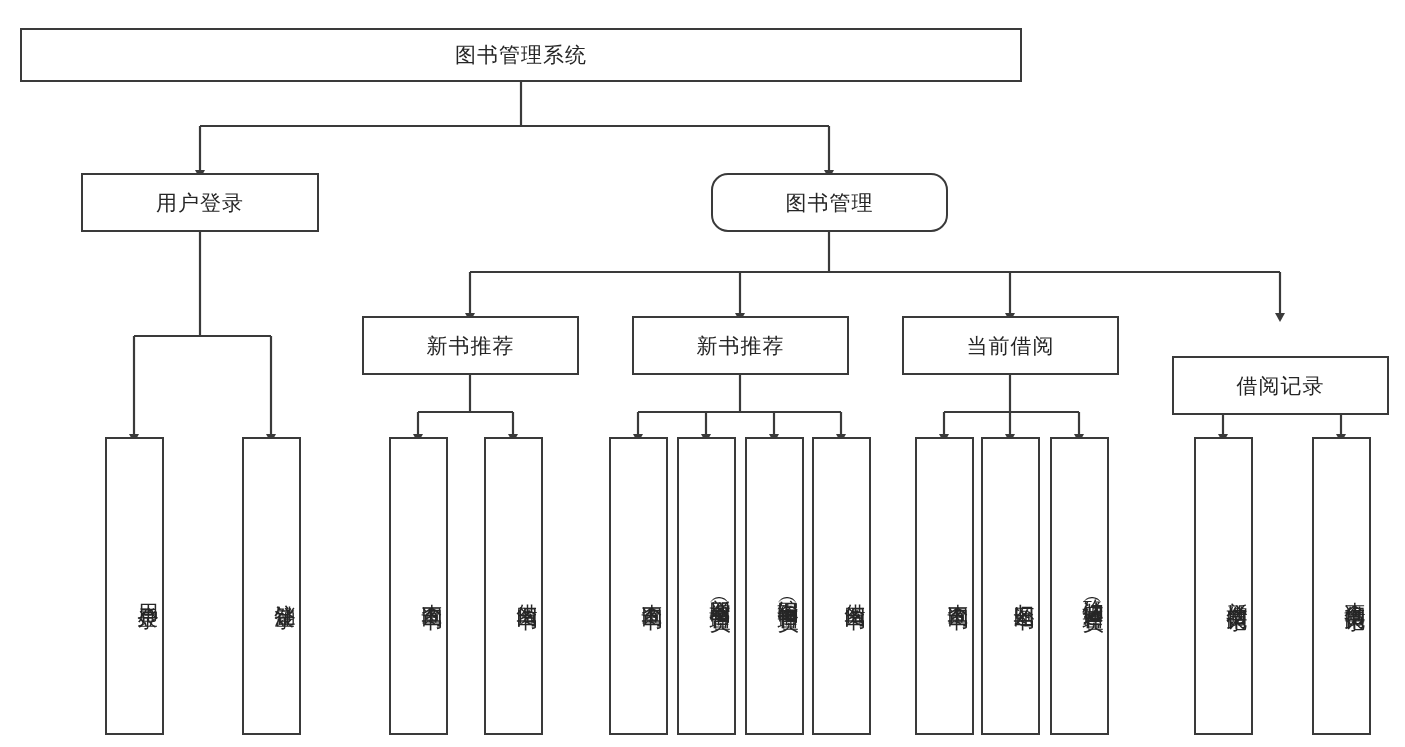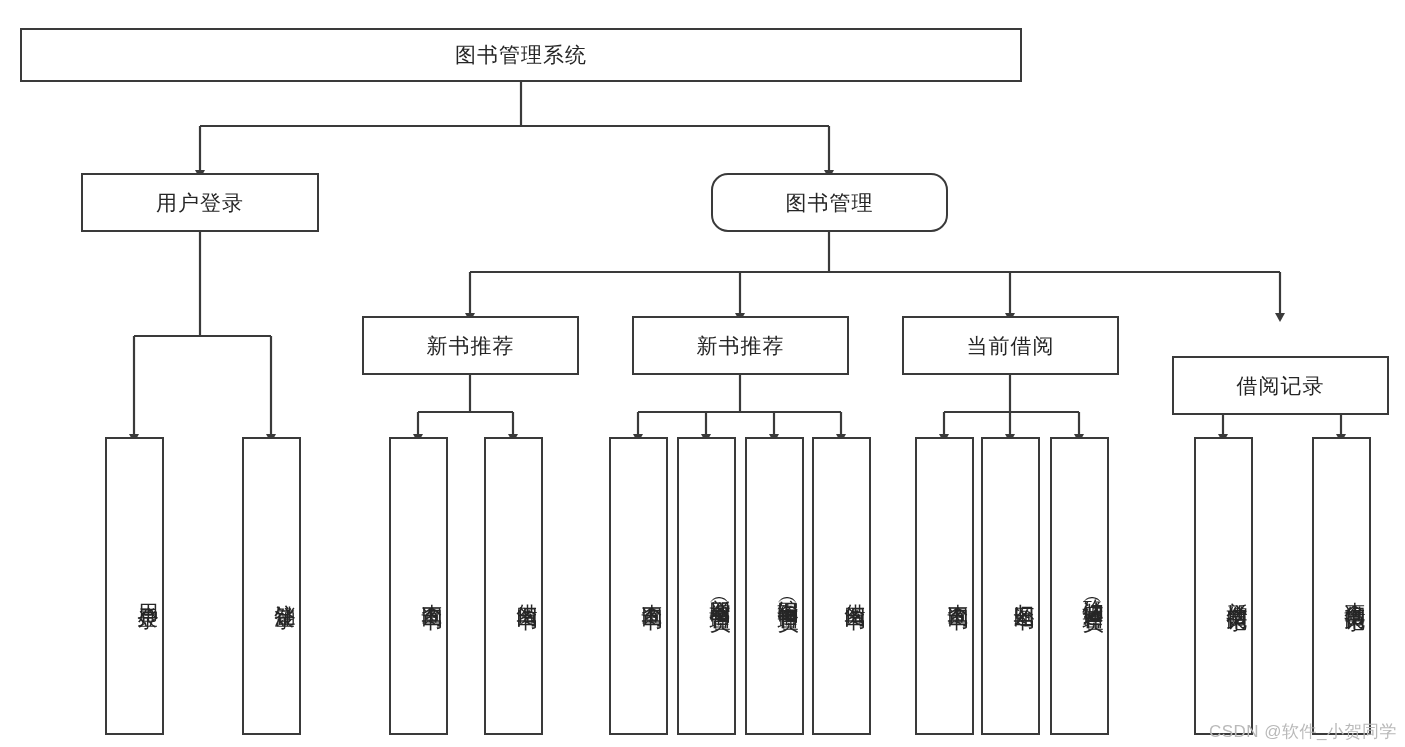--- a/index.html
+++ b/index.html
@@ -161,15 +161,14 @@
         <span class="vlabel">确认归还（管理员）</span>
       </div>
       <div class="node vert" style="left: 1194px; top: 437px; width: 59px; height: 298px;">
         <span class="vlabel">新增借阅记录</span>
       </div>
       <div class="node vert" style="left: 1312px; top: 437px; width: 59px; height: 298px;">
         <span class="vlabel">查询借阅记录</span>
       </div>
     </div>
 
-  <div class="watermark">CSDN @软件_小贺同学</div>
 
 </div>
 
 </body></html>

